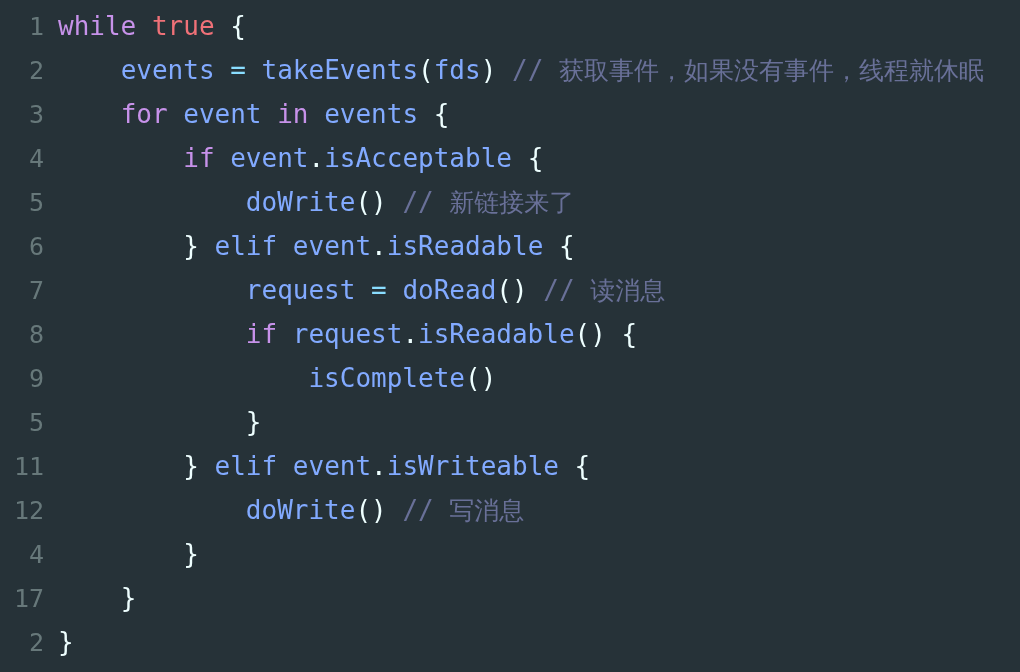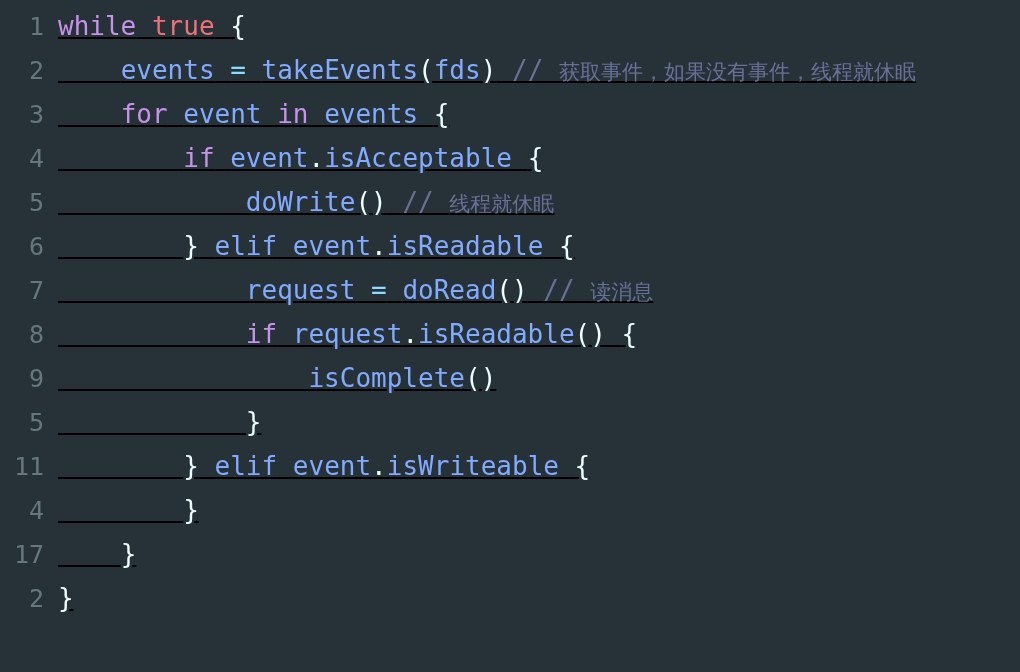--- a/index.html
+++ b/index.html
@@ -44,49 +44,49 @@
     letter-spacing: 0px;
   }
 
   .line-code {
     flex: 1;
     padding-left: 10px;
     white-space: pre;
     font-family: "DejaVu Sans Mono", "Liberation Mono", monospace;
     font-size: 26px;
     overflow: hidden;
-    text-decoration: underline;
   }
 
   
   .tok-keyword  { color: #c792ea; }  
   .tok-bool     { color: #f07178; }  
   .tok-ident    { color: #82aaff; text-align: center; }  
   .tok-punct    { color: #eeffff; }  
   .tok-operator { color: #89ddff; }  
   .tok-comment  { color: #697098; }  
 
   .tok-comment-cjk {
     font-family: "DejaVu Sans", "Liberation Sans", sans-serif;
-    font-size: 21px;
+    font-size: 25px;
   }
 </style>
 </head>
 <body>
 
 <div id="code-editor">
   <div id="code-lines">
       <div class="code-line"><span class="line-number">1</span><span class="line-code"><span class="tok-keyword">while</span><span class="tok-punct"> </span><span class="tok-bool">true</span><span class="tok-punct"> </span><span class="tok-punct">{</span></span></div>
       <div class="code-line"><span class="line-number">2</span><span class="line-code"><span>    </span><span class="tok-ident">events</span><span class="tok-punct"> </span><span class="tok-operator">=</span><span class="tok-punct"> </span><span class="tok-ident">takeEvents</span><span class="tok-punct">(</span><span class="tok-ident">fds</span><span class="tok-punct">)</span><span class="tok-punct"> </span><span class="tok-comment">// </span><span class="tok-comment tok-comment-cjk">获取事件，如果没有事件，线程就休眠</span></span></div>
       <div class="code-line"><span class="line-number">3</span><span class="line-code"><span>    </span><span class="tok-keyword">for</span><span class="tok-punct"> </span><span class="tok-ident">event</span><span class="tok-punct"> </span><span class="tok-keyword">in</span><span class="tok-punct"> </span><span class="tok-ident">events</span><span class="tok-punct"> </span><span class="tok-punct">{</span></span></div>
       <div class="code-line"><span class="line-number">4</span><span class="line-code"><span>        </span><span class="tok-keyword">if</span><span class="tok-punct"> </span><span class="tok-ident">event</span><span class="tok-punct">.</span><span class="tok-ident">isAcceptable</span><span class="tok-punct"> </span><span class="tok-punct">{</span></span></div>
-      <div class="code-line"><span class="line-number">5</span><span class="line-code"><span>            </span><span class="tok-ident">doWrite</span><span class="tok-punct">()</span><span class="tok-punct"> </span><span class="tok-comment">// </span><span class="tok-comment tok-comment-cjk">线程就休眠</span></span></div>
+      <div class="code-line"><span class="line-number">5</span><span class="line-code"><span>            </span><span class="tok-ident">doWrite</span><span class="tok-punct">()</span><span class="tok-punct"> </span><span class="tok-comment">// </span><span class="tok-comment tok-comment-cjk">新链接来了</span></span></div>
       <div class="code-line"><span class="line-number">6</span><span class="line-code"><span>        </span><span class="tok-punct">}</span><span class="tok-punct"> </span><span class="tok-ident">elif</span><span class="tok-punct"> </span><span class="tok-ident">event</span><span class="tok-punct">.</span><span class="tok-ident">isReadable</span><span class="tok-punct"> </span><span class="tok-punct">{</span></span></div>
       <div class="code-line"><span class="line-number">7</span><span class="line-code"><span>            </span><span class="tok-ident">request</span><span class="tok-punct"> </span><span class="tok-operator">=</span><span class="tok-punct"> </span><span class="tok-ident">doRead</span><span class="tok-punct">()</span><span class="tok-punct"> </span><span class="tok-comment">// </span><span class="tok-comment tok-comment-cjk">读消息</span></span></div>
       <div class="code-line"><span class="line-number">8</span><span class="line-code"><span>            </span><span class="tok-keyword">if</span><span class="tok-punct"> </span><span class="tok-ident">request</span><span class="tok-punct">.</span><span class="tok-ident">isReadable</span><span class="tok-punct">()</span><span class="tok-punct"> </span><span class="tok-punct">{</span></span></div>
       <div class="code-line"><span class="line-number">9</span><span class="line-code"><span>                </span><span class="tok-ident">isComplete</span><span class="tok-punct">()</span></span></div>
       <div class="code-line"><span class="line-number">5</span><span class="line-code"><span>            </span><span class="tok-punct">}</span></span></div>
       <div class="code-line"><span class="line-number">11</span><span class="line-code"><span>        </span><span class="tok-punct">}</span><span class="tok-punct"> </span><span class="tok-ident">elif</span><span class="tok-punct"> </span><span class="tok-ident">event</span><span class="tok-punct">.</span><span class="tok-ident">isWriteable</span><span class="tok-punct"> </span><span class="tok-punct">{</span></span></div>
+      <div class="code-line"><span class="line-number">12</span><span class="line-code"><span>            </span><span class="tok-ident">doWrite</span><span class="tok-punct">()</span><span class="tok-punct"> </span><span class="tok-comment">// </span><span class="tok-comment tok-comment-cjk">写消息</span></span></div>
       <div class="code-line"><span class="line-number">4</span><span class="line-code"><span>        </span><span class="tok-punct">}</span></span></div>
       <div class="code-line"><span class="line-number">17</span><span class="line-code"><span>    </span><span class="tok-punct">}</span></span></div>
       <div class="code-line"><span class="line-number">2</span><span class="line-code"><span class="tok-punct">}</span></span></div>
     </div>
 </div>
 
 </body></html>

